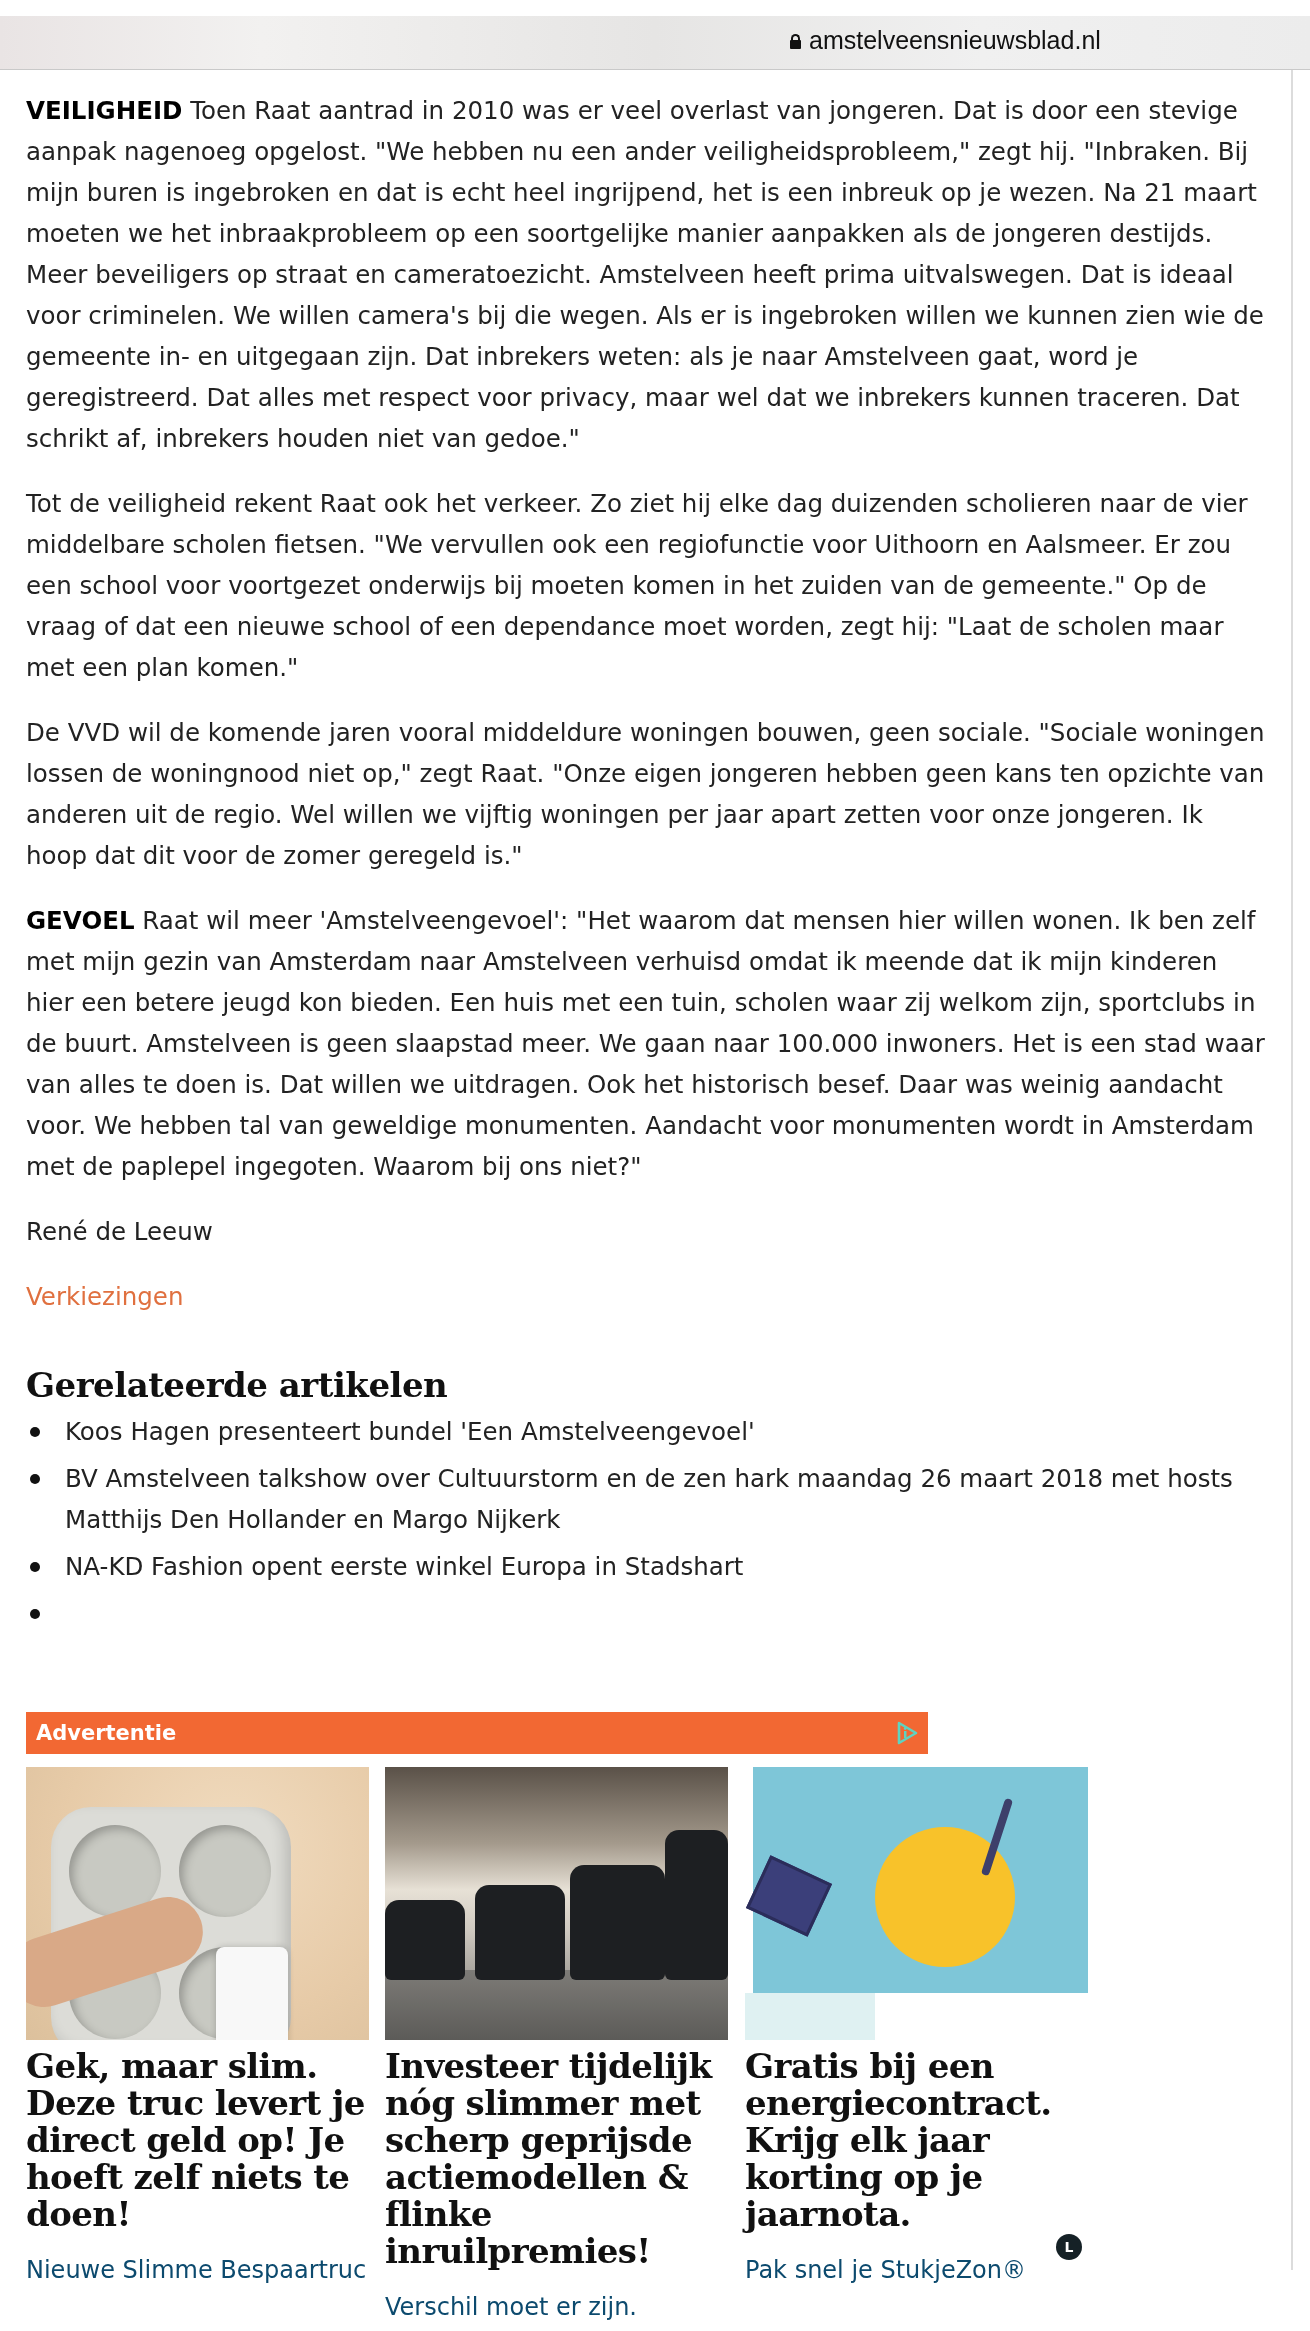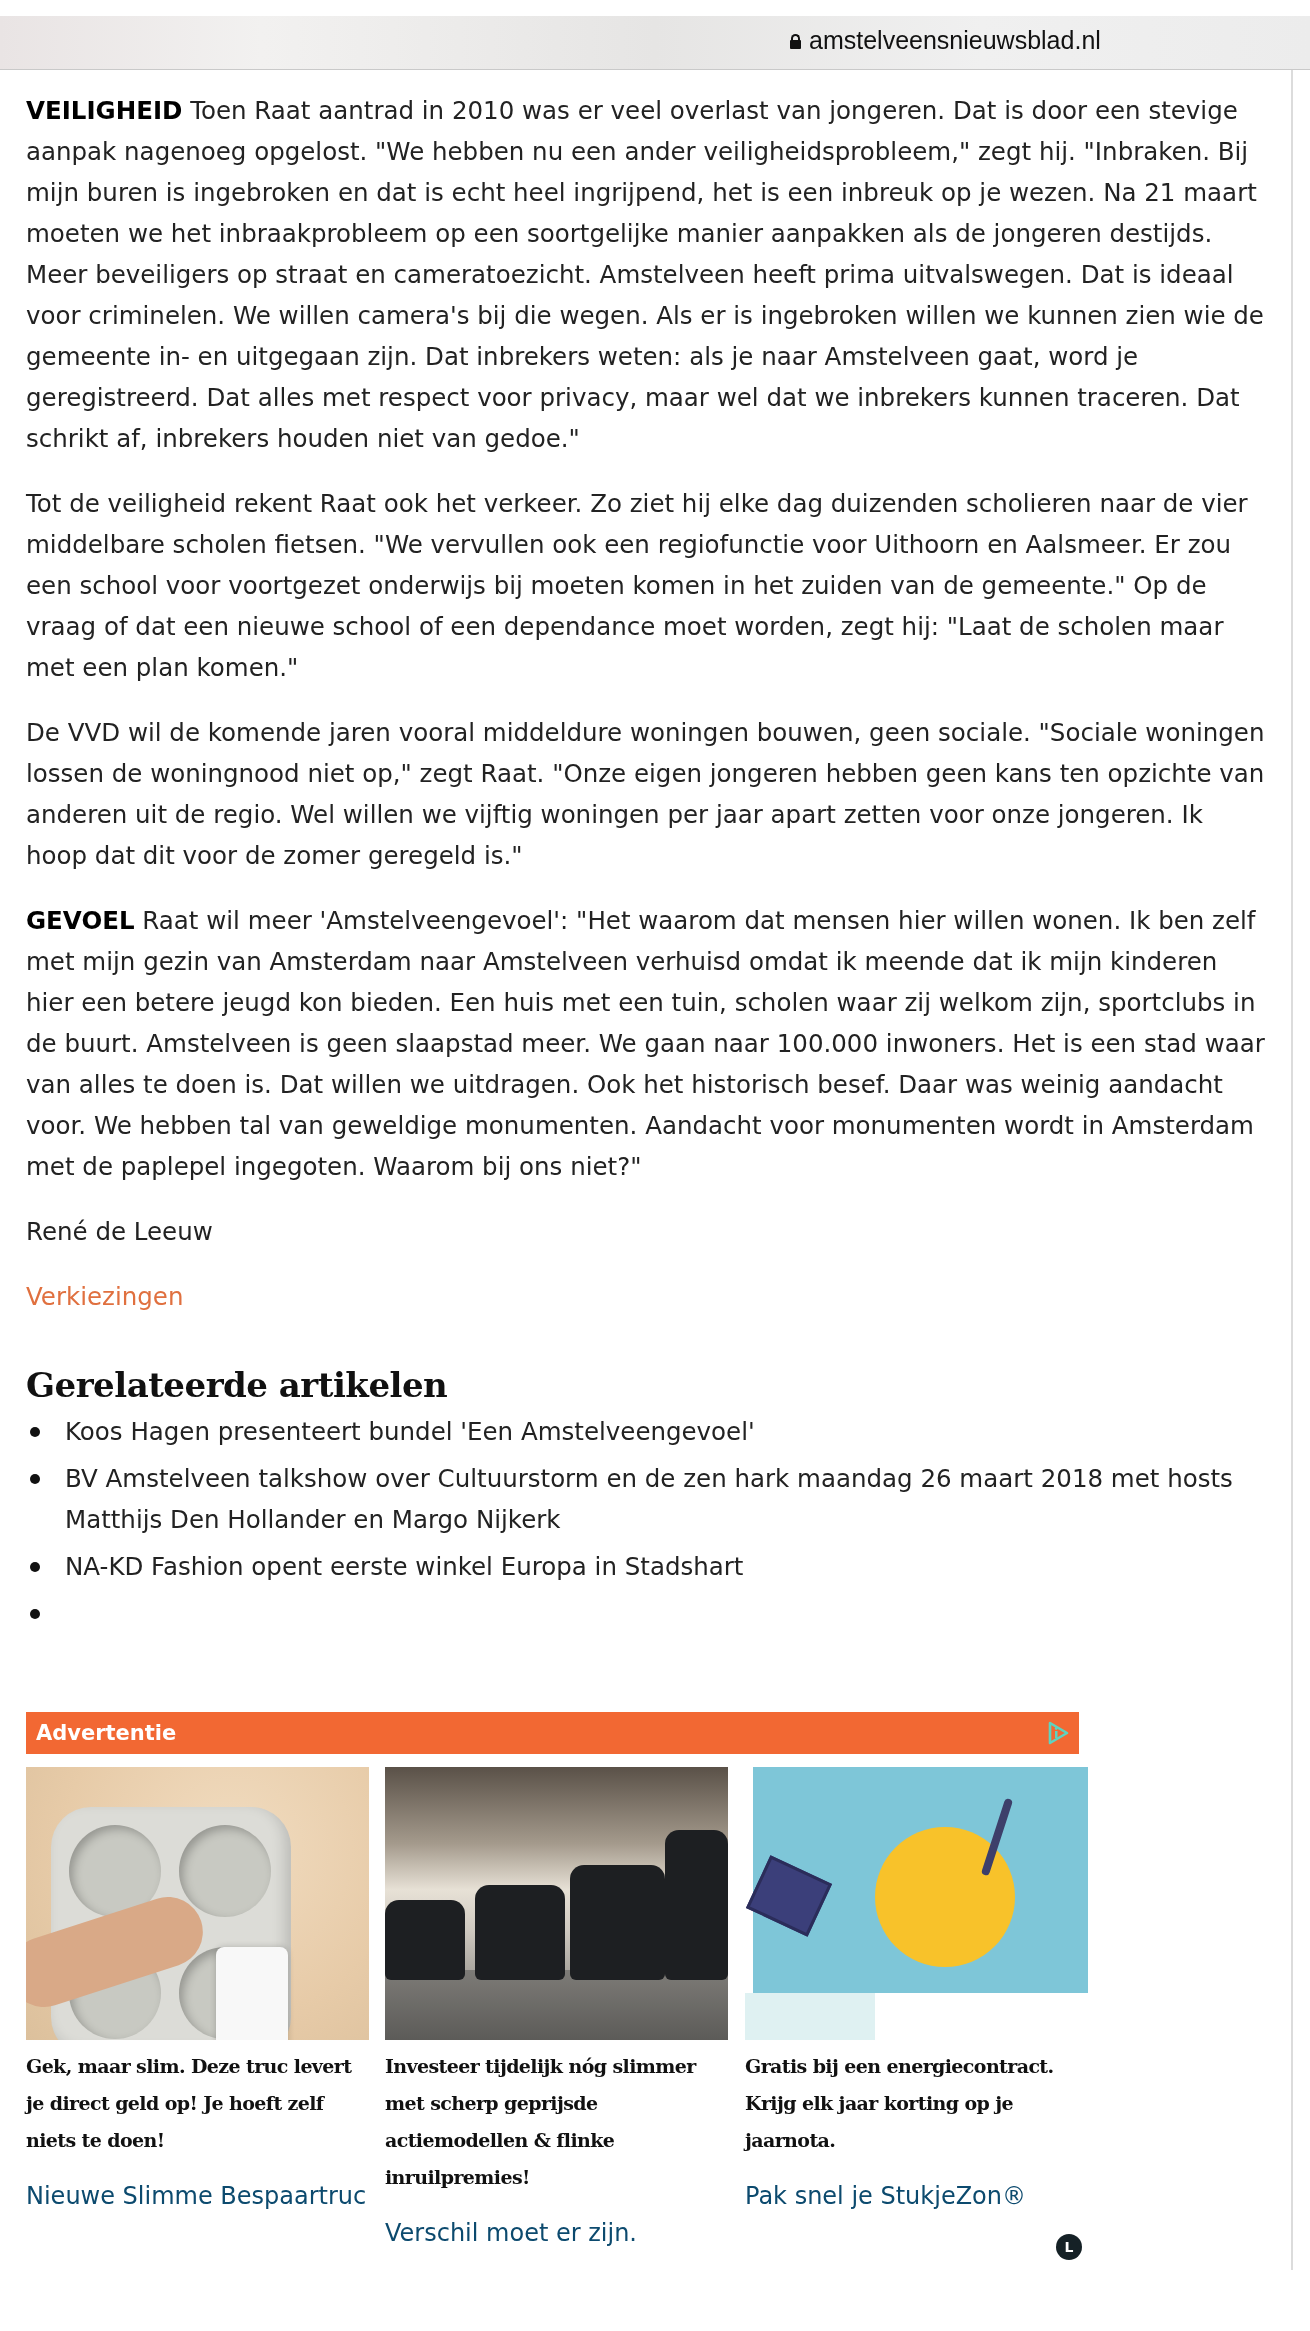--- a/index.html
+++ b/index.html
@@ -57,31 +57,31 @@
   .related ul { list-style: none; }
   .related li {
     position: relative; padding-left: 39px; font-size: 24.5px; line-height: 41px; color: #222; margin-bottom: 6px;
   }
   .related li .bullet {
     position: absolute; left: 4px; top: 16px; width: 10px; height: 10px; border-radius: 50%; background: #111;
   }
   .related li a { color: #222; text-decoration: none; }
 
   .ad-bar {
-    position: absolute; left: 26px; top: 1712px; width: 1053px; height: 42px; background: #f26833;
+    position: absolute; left: 26px; top: 1712px; width: 902px; height: 42px; background: #f26833;
     display: flex; align-items: center; justify-content: space-between; padding: 0 8px 0 10px;
   }
   .ad-bar .label { color: #fff; font-weight: bold; font-size: 21px; font-family: "DejaVu Sans", sans-serif; }
   .adchoices-icon { width: 26px; height: 26px; }
 
   .ad-grid { position: absolute; left: 26px; top: 1767px; width: 1062px; }
   .ad-card { position: absolute; top: 0; width: 343px; }
   .ad-card .img { width: 343px; height: 273px; position: relative; overflow: hidden; }
   .ad-card .title {
-    font-family: "DejaVu Serif", "Liberation Serif", serif; font-weight: bold; font-size: 19px;
+    font-family: "DejaVu Serif", "Liberation Serif", serif; font-weight: bold; font-size: 34px;
     line-height: 37px; color: #111; margin-top: 8px; letter-spacing: -0.6px;
   }
   .ad-card .sponsor { font-size: 24px; line-height: 34px; color: #0c4a6e; margin-top: 20px; }
 
   
   .img-socket { background: radial-gradient(circle at 60% 30%, #f1dcc0 0%, #e7cba8 60%, #dcc09c 100%); }
   .img-socket .plate {
     position: absolute; left: 25px; top: 40px; width: 240px; height: 250px; background: #dcdcd7;
     border-radius: 40px; box-shadow: inset -6px -6px 14px rgba(0,0,0,0.15);
   }

